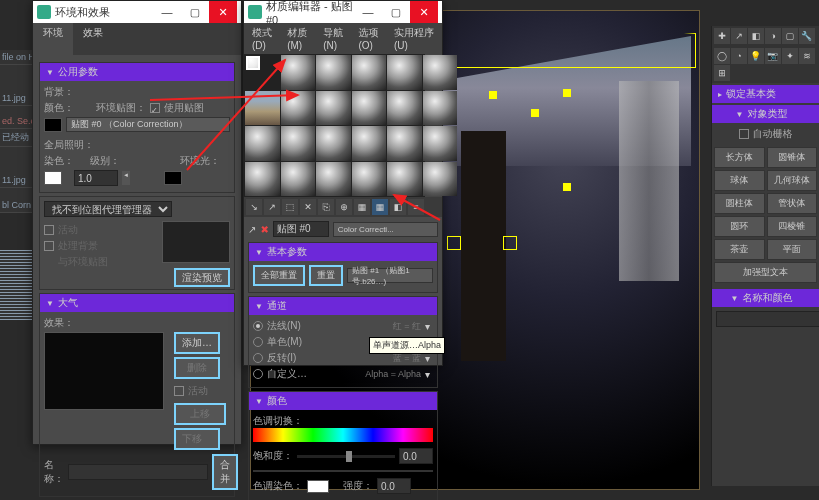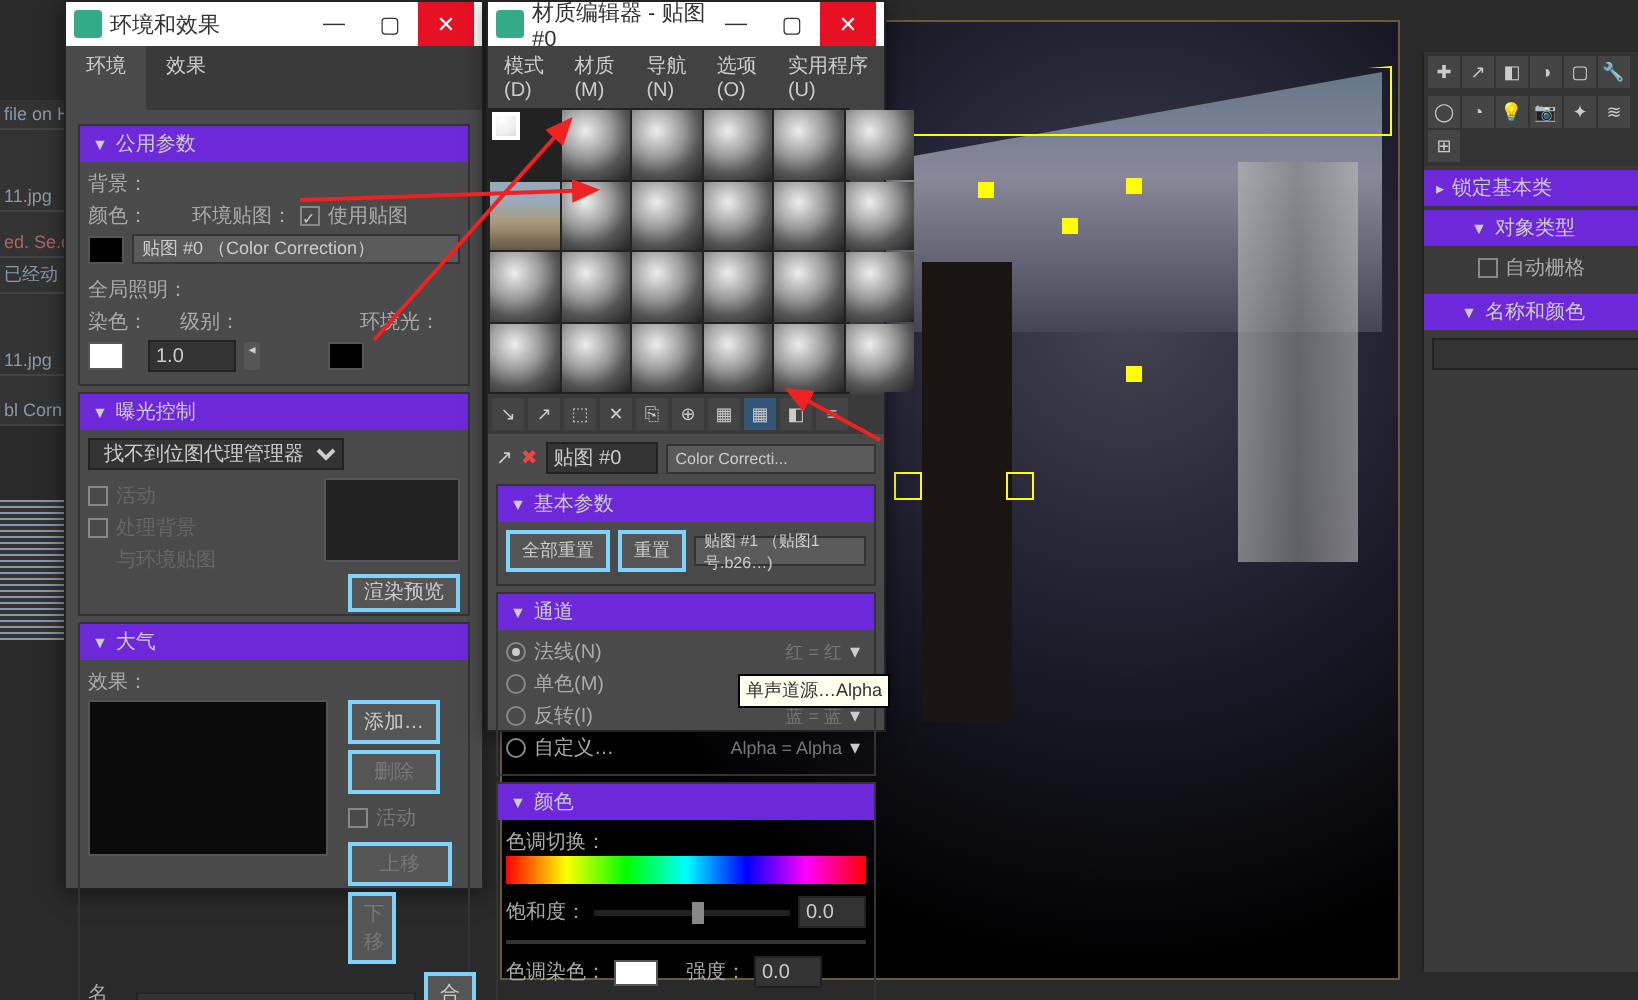--- a/index.html
+++ b/index.html
@@ -119,21 +119,20 @@
       </div>
       <div class="row">
         <span style="width:18px;height:14px;background:#fff;border:1px solid #555"></span>
         <input class="inp" style="width: 44px; margin-left: 8px;" value="1.0">
         <span style="width:8px;height:14px;background:#555;font-size:7px;text-align:center">◂</span>
         <span style="width:18px;height:14px;background:#000;border:1px solid #555;margin-left:30px"></span>
       </div>
     </div>
 
     <div class="sect">
-      <div class="sect-h o">曝光控制</div>
       <select class="sel" style="width:128px">
         <option>找不到位图代理管理器</option>
       </select>
       <div class="row" style="align-items:flex-start;margin-top:4px">
         <div style="flex:1">
           <div class="row">
               <span class="chk"></span>
               <span class="lbl" style="color:#666">活动</span>
             </div>
           <div class="row">
@@ -153,21 +152,21 @@
       <div class="row" style="align-items:flex-start">
         <div class="sw dk" style="width:120px;height:78px"></div>
         <div style="display:flex;flex-direction:column;gap:3px;margin-left:6px">
           <span class="btn" style="width:46px;text-align:center">添加…</span>
           <span class="btn" style="color:#777;width:46px;text-align:center">删除</span>
           <div class="row">
               <span class="chk"></span>
               <span class="lbl" style="color:#777">活动</span>
             </div>
           <span class="btn" style="color:#777;width:52px;text-align:center">上移</span>
-          <span class="btn" style="color:#777;width:24px;text-align:right">下移</span>
+          <span class="btn" style="color:#777;width:46px;text-align:left">下移</span>
         </div>
       </div>
       <div class="row" style="margin-top:4px">
         <span class="lbl">名称：</span>
         <input class="inp" style="flex: 1 1 0%;">
         <span class="btn">合并</span>
       </div>
     </div>
   </div>
 </div>
@@ -331,20 +330,33 @@
       <span>✦</span>
       <span>≋</span>
       <span>⊞</span>
   </div>
   <div class="sect-h" style="margin:2px 0">锁定基本类</div>
   <div class="sect-h o" style="margin:0;justify-content:center">对象类型</div>
   <div class="row" style="justify-content:center;padding:2px">
       <span class="chk"></span>
       <span class="lbl">自动栅格</span>
     </div>
+  <div class="rgrid">
+    <div class="rbtn">长方体</div>
+    <div class="rbtn">圆锥体</div>
+    <div class="rbtn">球体</div>
+    <div class="rbtn">几何球体</div>
+    <div class="rbtn">圆柱体</div>
+    <div class="rbtn">管状体</div>
+    <div class="rbtn">圆环</div>
+    <div class="rbtn">四棱锥</div>
+    <div class="rbtn">茶壶</div>
+    <div class="rbtn">平面</div>
+    <div class="rbtn" style="grid-column:1/3">加强型文本</div>
+  </div>
   <div class="sect-h o" style="margin:4px 0;justify-content:center">名称和颜色</div>
   <div class="row" style="padding:0 4px">
     <input class="inp" style="flex: 1 1 0%;">
 
   </div>
 </div>
 
 <svg class="arrow" style="left:0;top:0;width:819px;height:500px">
   <defs>
       <marker id="ah" markerWidth="8" markerHeight="8" refX="6" refY="3" orient="auto">

